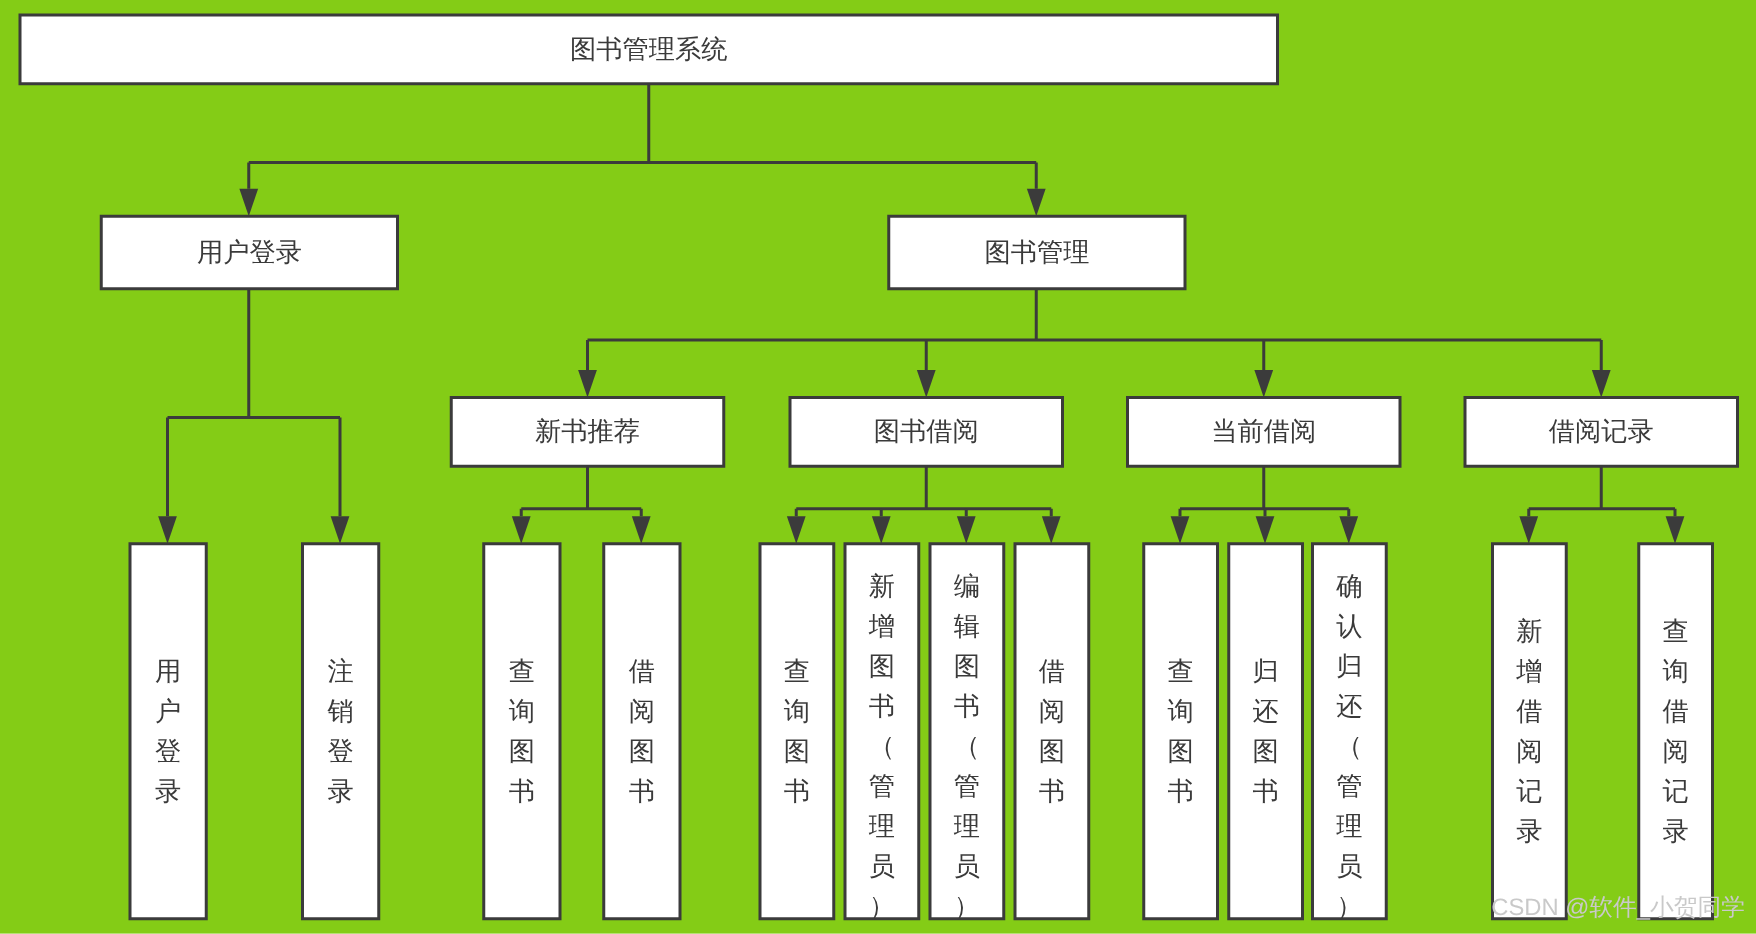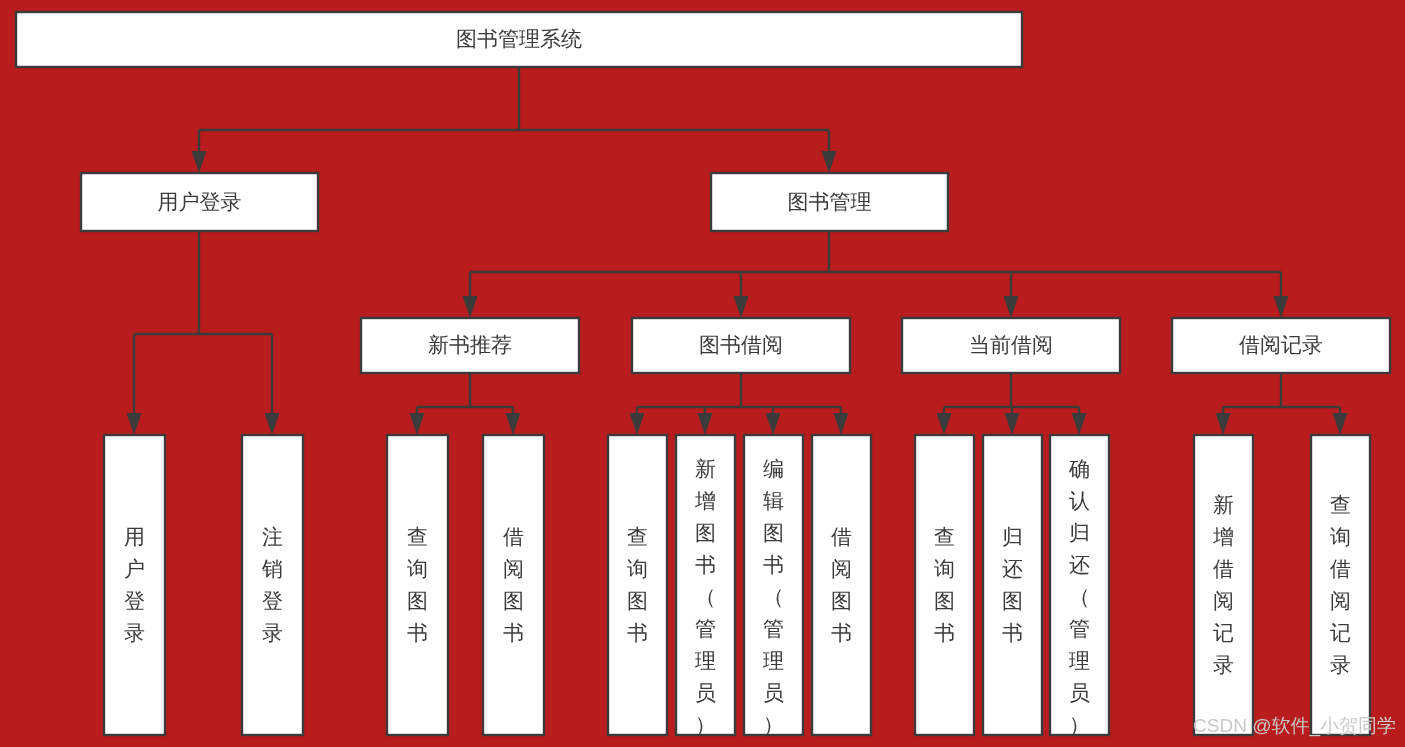--- a/index.html
+++ b/index.html
@@ -8,21 +8,21 @@
     padding: 0;
     background: #ffffff;
   }
   body {
     font-family: "Liberation Sans", "DejaVu Sans", sans-serif;
   }
   #diagram-root {
     position: relative;
     width: 1405px;
     height: 747px;
-    background: #b91c1c;
+    background: #84cc16;
     overflow: hidden;
   }
   svg.diagram-canvas {
     position: absolute;
     left: 0;
     top: 0;
     width: 1405px;
     height: 747px;
     display: block;
   }

